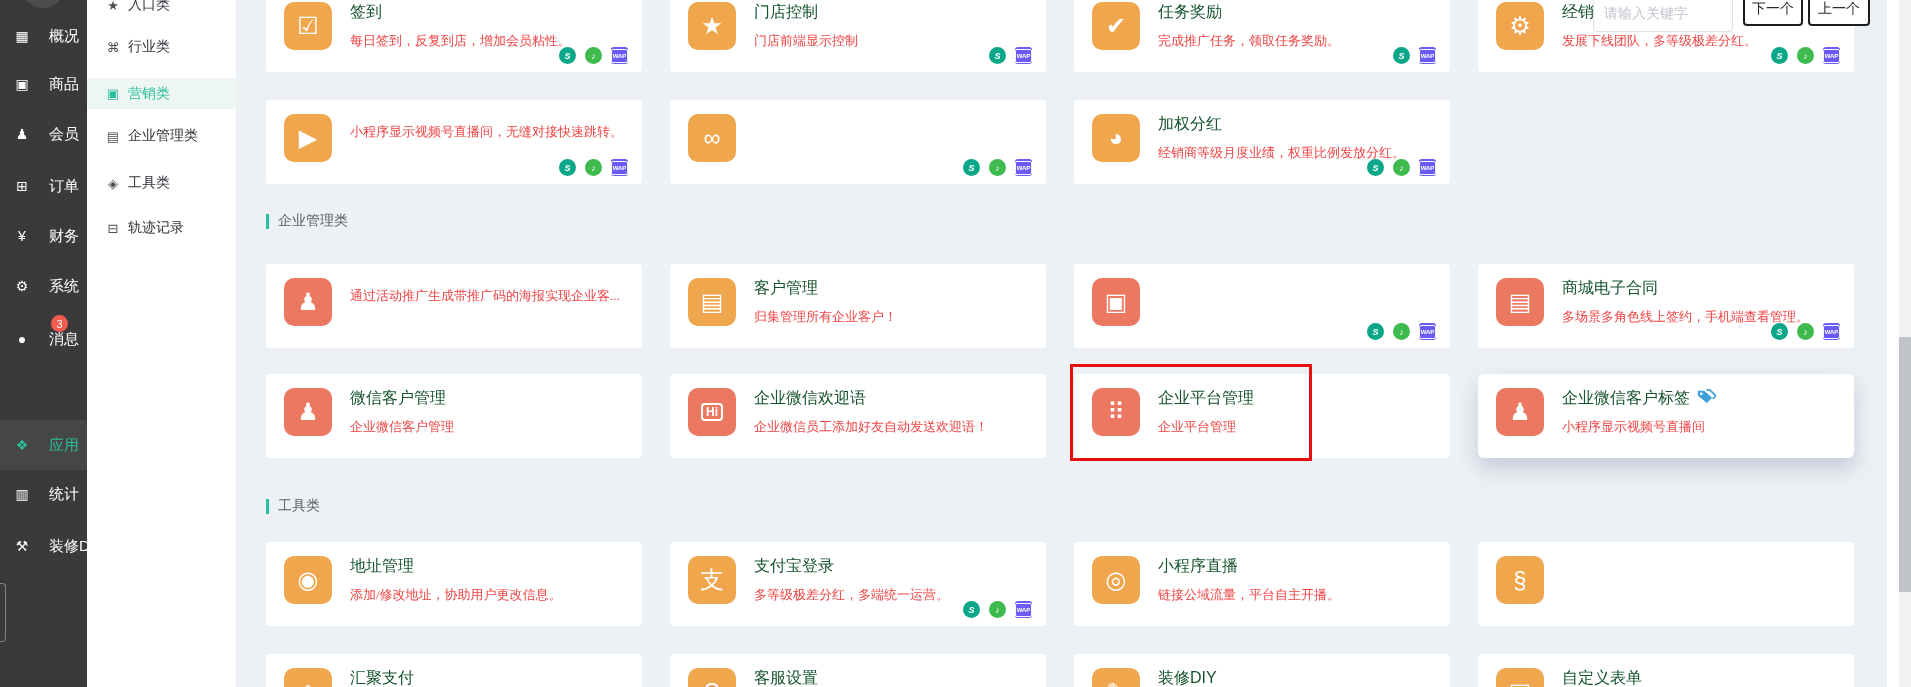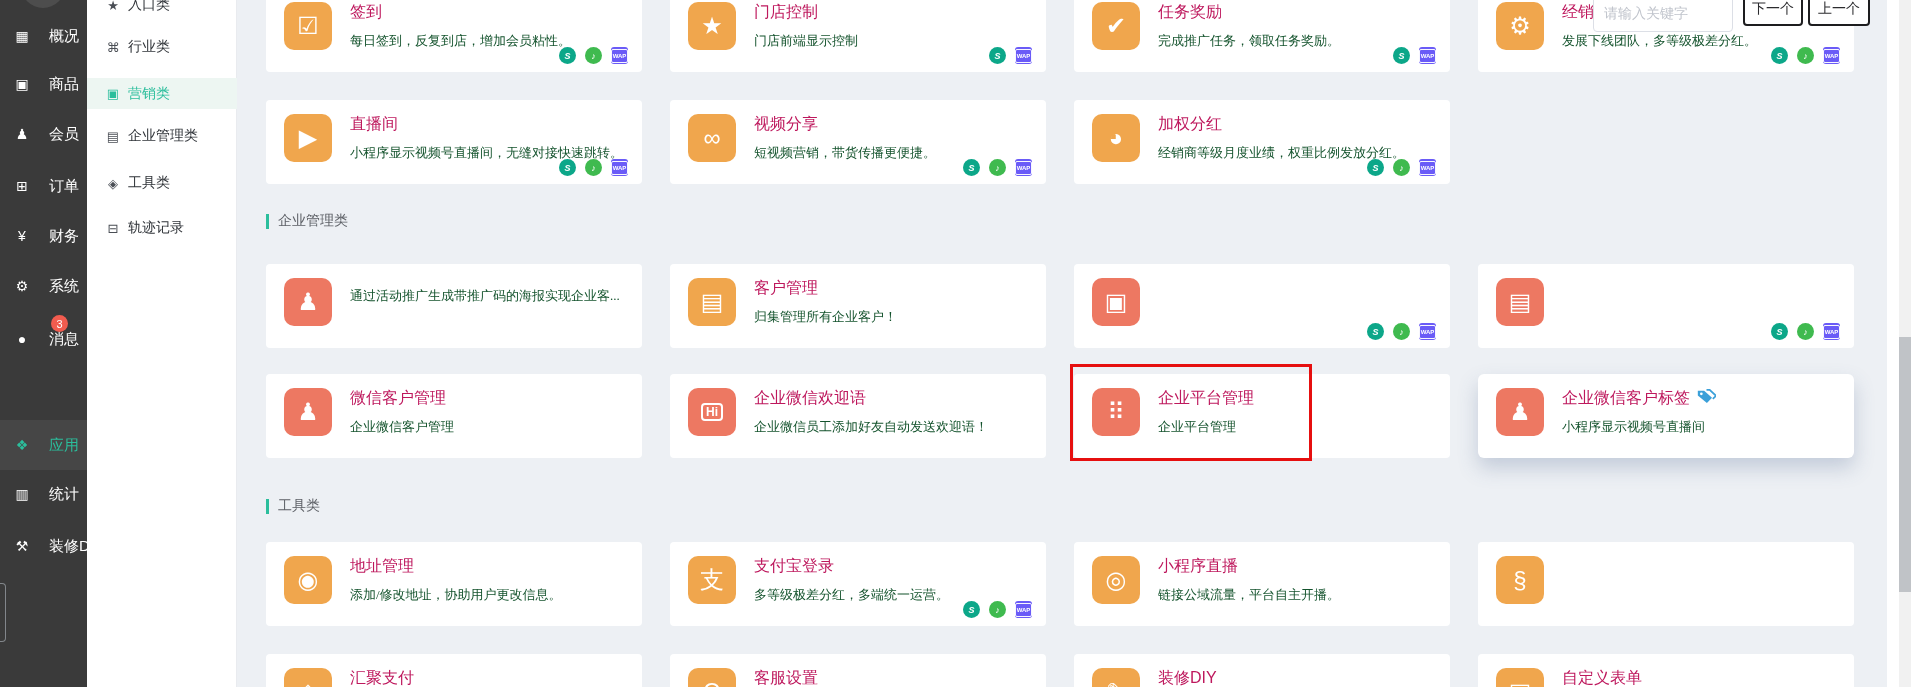--- a/index.html
+++ b/index.html
@@ -33,22 +33,22 @@
   .crow{position:absolute;left:29px;width:1588px;display:flex;gap:28px;}
   .card{position:relative;flex:none;width:376px;height:84px;background:#fff;border-radius:4px;box-sizing:border-box;
         padding:14px 18px;display:flex;align-items:flex-start;cursor:pointer;}
   .card.elevated{box-shadow:0 10px 20px rgba(70,95,140,.25);border-radius:6px;}
   .appicon{flex:none;width:48px;height:48px;border-radius:10px;margin-right:18px;display:flex;align-items:center;justify-content:center;color:#fff;}
   .appicon.orange{background:#F0A64D;}
   .appicon.red{background:#ED7862;}
   .glyph{font-size:24px;line-height:1;color:#fff;}
   .glyph.hi{font-size:12px;font-weight:700;border:2px solid #fff;border-radius:4px;padding:1px 3px;}
   .cbody{min-width:0;}
-  .ctitle{font-size:16px;color:#be185d;display:flex;align-items:center;gap:7px;white-space:nowrap;}
-  .cdesc{font-size:13px;color:#14532d;margin-top:9px;white-space:nowrap;overflow:hidden;text-overflow:ellipsis;max-width:300px;font-family:Liberation Serif, serif;}
+  .ctitle{font-size:16px;color:#14532d;display:flex;align-items:center;gap:7px;white-space:nowrap;}
+  .cdesc{font-size:13px;color:#ef4444;margin-top:9px;white-space:nowrap;overflow:hidden;text-overflow:ellipsis;max-width:300px;font-family:Liberation Serif, serif;}
   .picons{position:absolute;right:14px;bottom:8px;display:flex;gap:9px;align-items:center;}
   .pi{width:17px;height:17px;border-radius:50%;display:flex;align-items:center;justify-content:center;color:#fff;font-size:9px;}
   .pi.weapp{background:#0CA789;font-style:italic;font-weight:700;}
   .pi.h5{background:#3FBA4F;}
   .pi.wap{background:#6A5BF7;border-radius:3px;}
   .pi.wap span{font-size:6px;font-weight:700;border:1px solid rgba(255,255,255,.95);border-radius:2px;padding:3px 1px;line-height:1;}
 
   
   .hl-box{position:absolute;left:833px;top:364px;width:242px;height:97px;border:3px solid #E60F0F;box-sizing:border-box;z-index:6;pointer-events:none;}
 
@@ -223,43 +223,34 @@
               </span>
             </div>
           </div>
         </div>
         <div class="crow" style="top: 100px;">
           <div class="card">
             <span class="appicon orange">
               <span class="glyph">▶</span>
             </span>
             <div class="cbody">
-              <div class="ctitle">
-                <span>直播间</span>
-              </div>
               <div class="cdesc">小程序显示视频号直播间，无缝对接快速跳转。</div>
             </div>
             <div class="picons">
               <span class="pi weapp">S</span>
               <span class="pi h5">♪</span>
               <span class="pi wap">
                 <span>WAP</span>
               </span>
             </div>
           </div>
           <div class="card">
             <span class="appicon orange">
               <span class="glyph">∞</span>
             </span>
-            <div class="cbody">
-              <div class="ctitle">
-                <span>视频分享</span>
-              </div>
-              <div class="cdesc">短视频营销，带货传播更便捷。</div>
-            </div>
             <div class="picons">
               <span class="pi weapp">S</span>
               <span class="pi h5">♪</span>
               <span class="pi wap">
                 <span>WAP</span>
               </span>
             </div>
           </div>
           <div class="card">
             <span class="appicon orange">
@@ -313,20 +304,26 @@
               <span class="pi h5">♪</span>
               <span class="pi wap">
                 <span>WAP</span>
               </span>
             </div>
           </div>
           <div class="card">
             <span class="appicon red">
               <span class="glyph">▤</span>
             </span>
+            <div class="cbody">
+              <div class="ctitle">
+                <span>商城电子合同</span>
+              </div>
+              <div class="cdesc">多场景多角色线上签约，手机端查看管理。</div>
+            </div>
             <div class="picons">
               <span class="pi weapp">S</span>
               <span class="pi h5">♪</span>
               <span class="pi wap">
                 <span>WAP</span>
               </span>
             </div>
           </div>
         </div>
         <div class="crow" style="top: 374px;">

